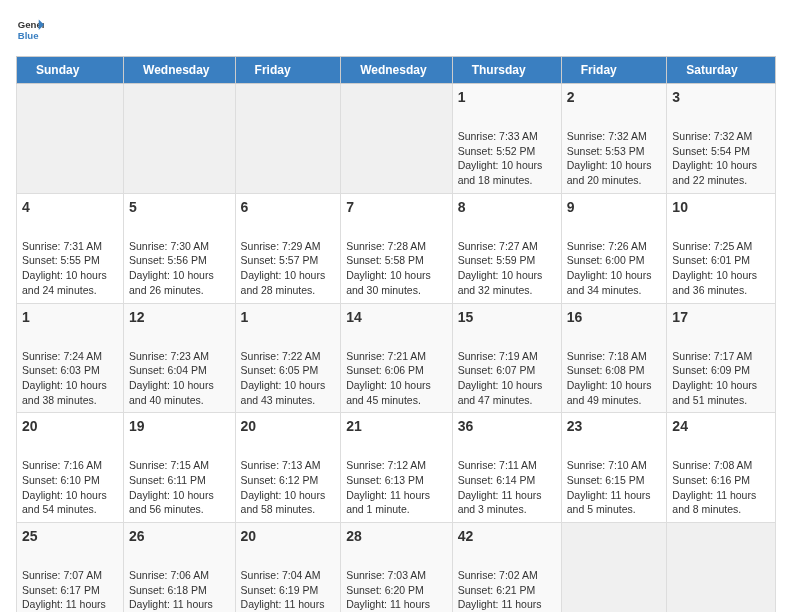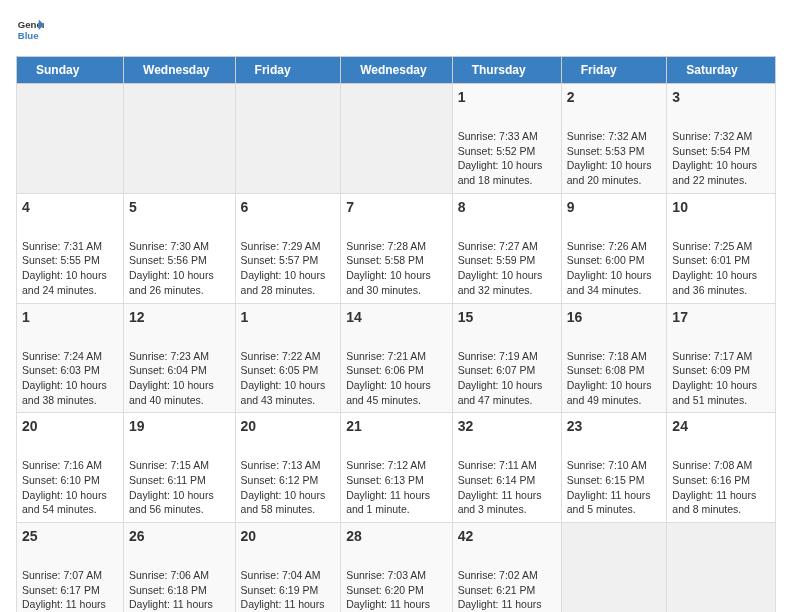--- a/index.html
+++ b/index.html
@@ -196,21 +196,21 @@
         </td>
         <td>
           <span class="day-num">20</span>
           <div class="day-info">Sunrise: 7:13 AM<br>Sunset: 6:12 PM<br>Daylight: 10 hours and 58 minutes.</div>
         </td>
         <td>
           <span class="day-num">21</span>
           <div class="day-info">Sunrise: 7:12 AM<br>Sunset: 6:13 PM<br>Daylight: 11 hours and 1 minute.</div>
         </td>
         <td>
-          <span class="day-num">32</span>
+          <span class="day-num">36</span>
           <div class="day-info">Sunrise: 7:11 AM<br>Sunset: 6:14 PM<br>Daylight: 11 hours and 3 minutes.</div>
         </td>
         <td>
           <span class="day-num">23</span>
           <div class="day-info">Sunrise: 7:10 AM<br>Sunset: 6:15 PM<br>Daylight: 11 hours and 5 minutes.</div>
         </td>
         <td>
           <span class="day-num">24</span>
           <div class="day-info">Sunrise: 7:08 AM<br>Sunset: 6:16 PM<br>Daylight: 11 hours and 8 minutes.</div>
         </td>

